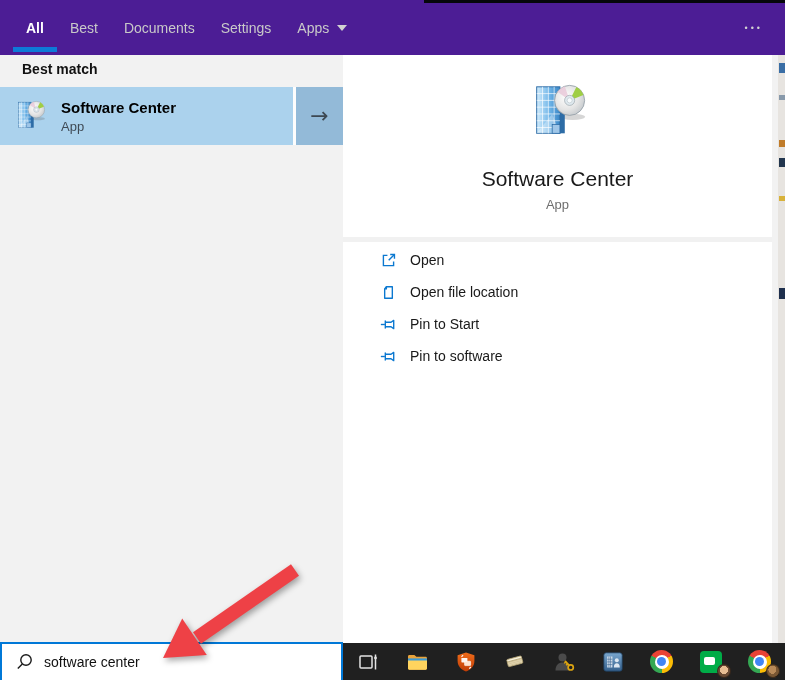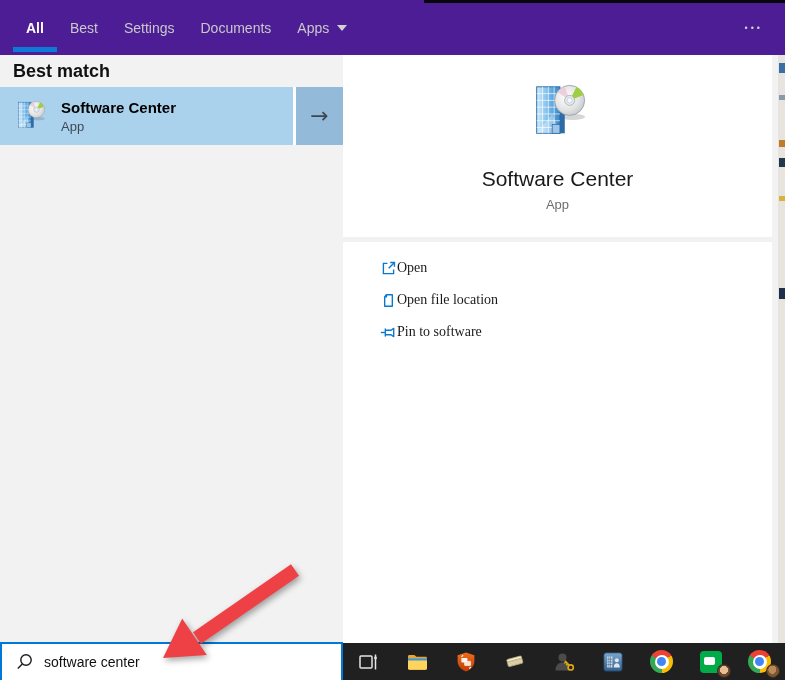--- a/index.html
+++ b/index.html
@@ -14,39 +14,39 @@
   .tab.active{color:#fff;font-weight:bold;}
   .tab.active::after{content:"";position:absolute;left:0;right:0;bottom:3px;height:5px;background:#0d7ad8;}
   .caret{width:0;height:0;border-left:5px solid transparent;border-right:5px solid transparent;
          border-top:6px solid #d2d2d2;margin-left:8px;}
   .ellipsis{position:absolute;right:22px;top:0;height:55px;display:flex;align-items:center;
             color:#d2d2d2;font-size:9px;letter-spacing:3px;cursor:pointer;}
   .top-edge{position:absolute;left:424px;top:0;width:361px;height:3px;background:#05070a;z-index:6;}
 
   
   .left-panel{position:absolute;left:0;top:55px;width:343px;height:588px;background:#f2f2f2;}
-  .section-header{position:absolute;left:13px;top:6px;font-size:18px;font-weight:bold;color:#111;}
+  .section-header{position:absolute;left:22px;top:6px;font-size:14px;font-weight:bold;color:#111;}
   .best-match-item{position:absolute;left:0;top:32px;width:343px;height:58px;display:flex;cursor:pointer;}
   .bm-main{flex:1;background:#abd2ed;display:flex;align-items:center;padding-left:13px;gap:14px;min-width:0;}
   .bm-icon svg{width:34px;height:40px;display:block;}
   .bm-title{font-size:15px;font-weight:bold;color:#000;margin-bottom:3px;}
   .bm-sub{font-size:13px;color:#3f4a55;}
   .bm-sep{width:3px;background:#fdfdfd;}
   .bm-expand{width:47px;background:#93bad8;display:flex;align-items:center;justify-content:center;cursor:pointer;}
   .bm-arrow{font-size:22px;color:#3d4852;line-height:1;font-family:"DejaVu Sans",sans-serif;}
 
   
   .right-panel{position:absolute;left:343px;top:55px;width:429px;height:588px;background:#fff;}
   .hero-icon{position:absolute;left:50%;transform:translateX(-50%);top:26px;}
   .hero-icon svg{width:62px;height:62px;display:block;}
   .hero-title{position:absolute;top:112px;left:0;width:100%;text-align:center;font-size:21px;color:#191919;}
   .hero-sub{position:absolute;top:142px;left:0;width:100%;text-align:center;font-size:13px;color:#6e6e6e;}
   .panel-divider{position:absolute;left:0;top:182px;width:100%;height:5px;background:#f1f1f1;}
   .actions{position:absolute;left:0;top:197px;width:100%;}
-  .action-row{height:32px;display:flex;align-items:center;padding-left:37px;cursor:pointer;font-family:Liberation Serif, serif;}
+  .action-row{height:32px;display:flex;padding-left:37px;gap:13px;cursor:pointer;}
   .action-icon svg{width:17px;height:17px;display:block;}
   .action-label{font-size:14px;color:#191919;}
 
   
   .gutter{position:absolute;left:772px;top:55px;width:6px;height:588px;background:#f2f2f2;}
   .desktop-sliver{position:absolute;left:778px;top:55px;width:7px;height:588px;background:#e7e4e0;}
   .sliver-bit{position:absolute;left:779px;width:6px;}
   .sb1{top:63px;height:10px;background:#3a6ea5;}
   .sb2{top:95px;height:5px;background:#8899aa;}
   .sb3{top:140px;height:7px;background:#c07c2a;}
@@ -128,24 +128,24 @@
   <div class="top-edge"></div>
 
   <header class="topbar">
     <div class="tab active">
         <span>All</span>
       </div>
     <div class="tab">
         <span>Best</span>
       </div>
     <div class="tab">
+        <span>Documents</span>
+      </div>
+    <div class="tab">
         <span>Settings</span>
-      </div>
-    <div class="tab">
-        <span>Documents</span>
       </div>
     <div class="tab">
       <span>Apps</span>
       <span class="caret"></span>
     </div>
     <div class="ellipsis">•••</div>
   </header>
 
   <aside class="left-panel">
     <div class="section-header">Best match</div>
@@ -204,20 +204,32 @@
       <div class="action-row">
         <span class="action-icon">
           <svg viewBox="0 0 16 16">
               <g stroke="#0b78d0" stroke-width="1.3" fill="none" stroke-linejoin="round">
             <line x1="0.8" y1="8" x2="4.6" y2="8"></line>
                 <line x1="5" y1="4.2" x2="5" y2="11.8"></line>
             <path d="M5,5.9 H10.4 L12.9,4.1 V11.9 L10.4,10.1 H5"></path>
           </g>
             </svg>
         </span>
+        <span class="action-label">Pin to Start</span>
+      </div>
+      <div class="action-row">
+        <span class="action-icon">
+          <svg viewBox="0 0 16 16">
+              <g stroke="#0b78d0" stroke-width="1.3" fill="none" stroke-linejoin="round">
+            <line x1="0.8" y1="8" x2="4.6" y2="8"></line>
+                <line x1="5" y1="4.2" x2="5" y2="11.8"></line>
+            <path d="M5,5.9 H10.4 L12.9,4.1 V11.9 L10.4,10.1 H5"></path>
+          </g>
+            </svg>
+        </span>
         <span class="action-label">Pin to software</span>
       </div>
     </div>
   </section>
 
   <div class="gutter"></div>
   <div class="desktop-sliver"></div>
   <div class="sliver-bit sb1"></div>
   <div class="sliver-bit sb2"></div>
   <div class="sliver-bit sb3"></div>

